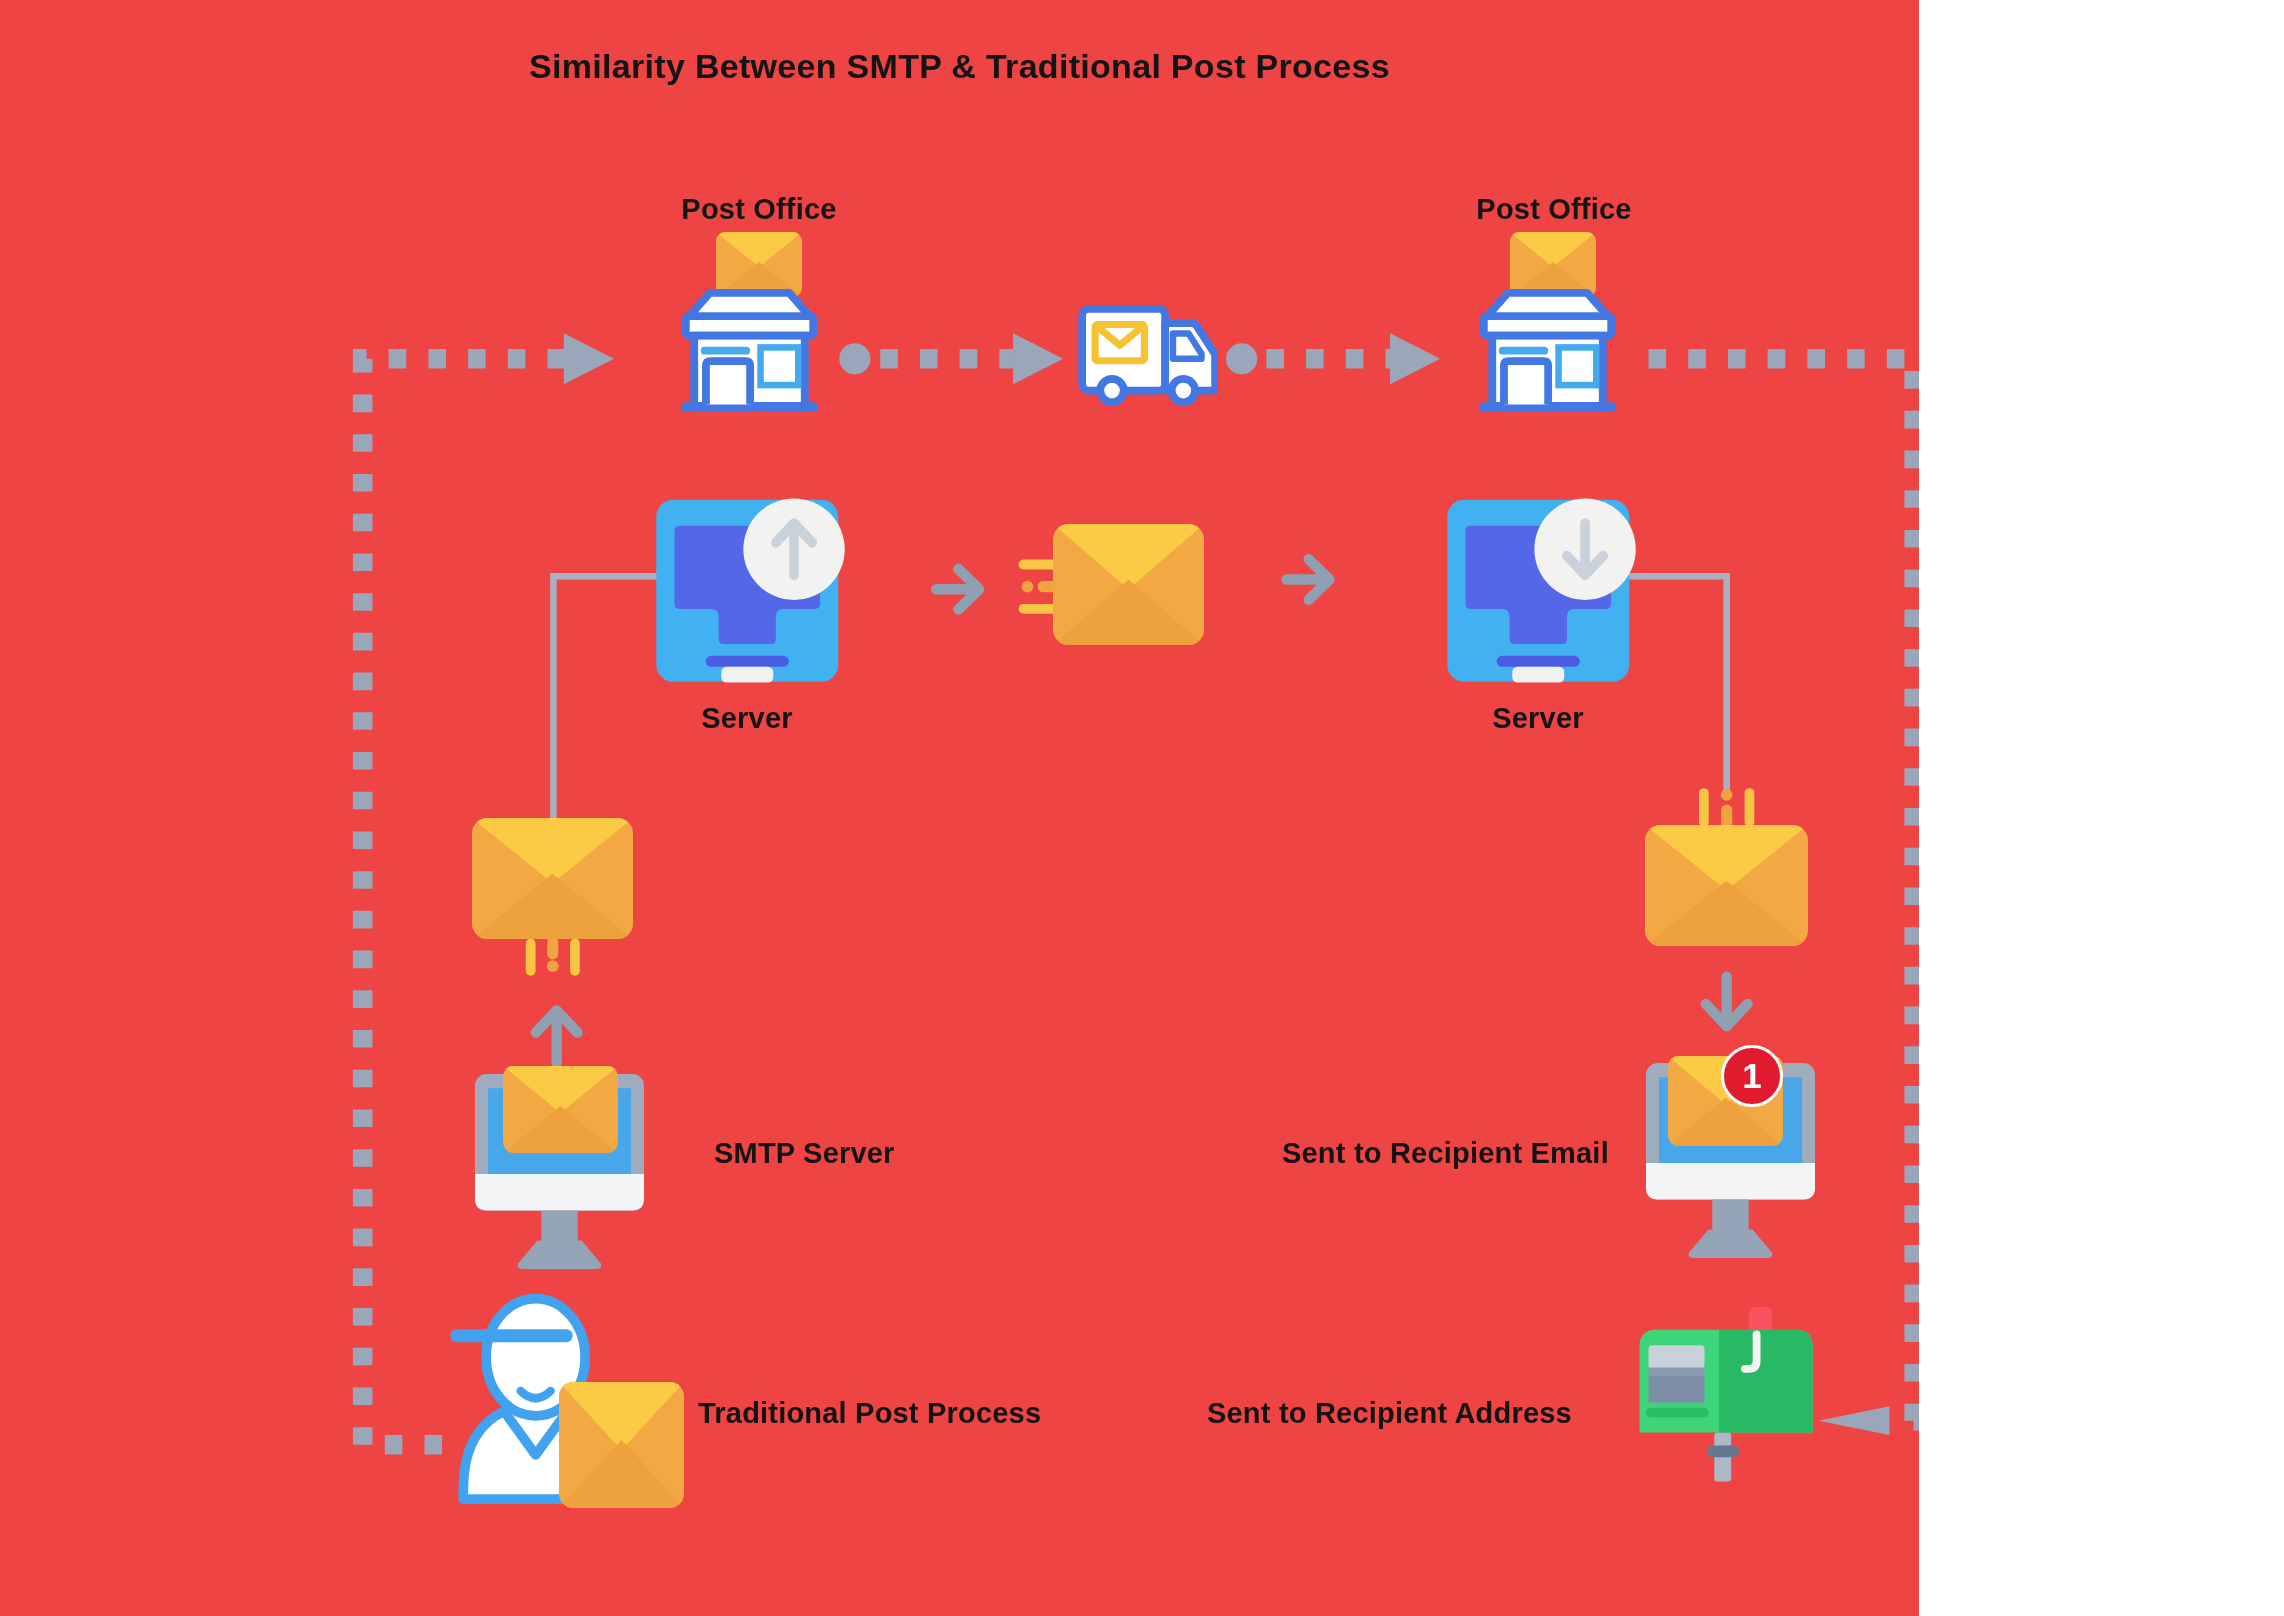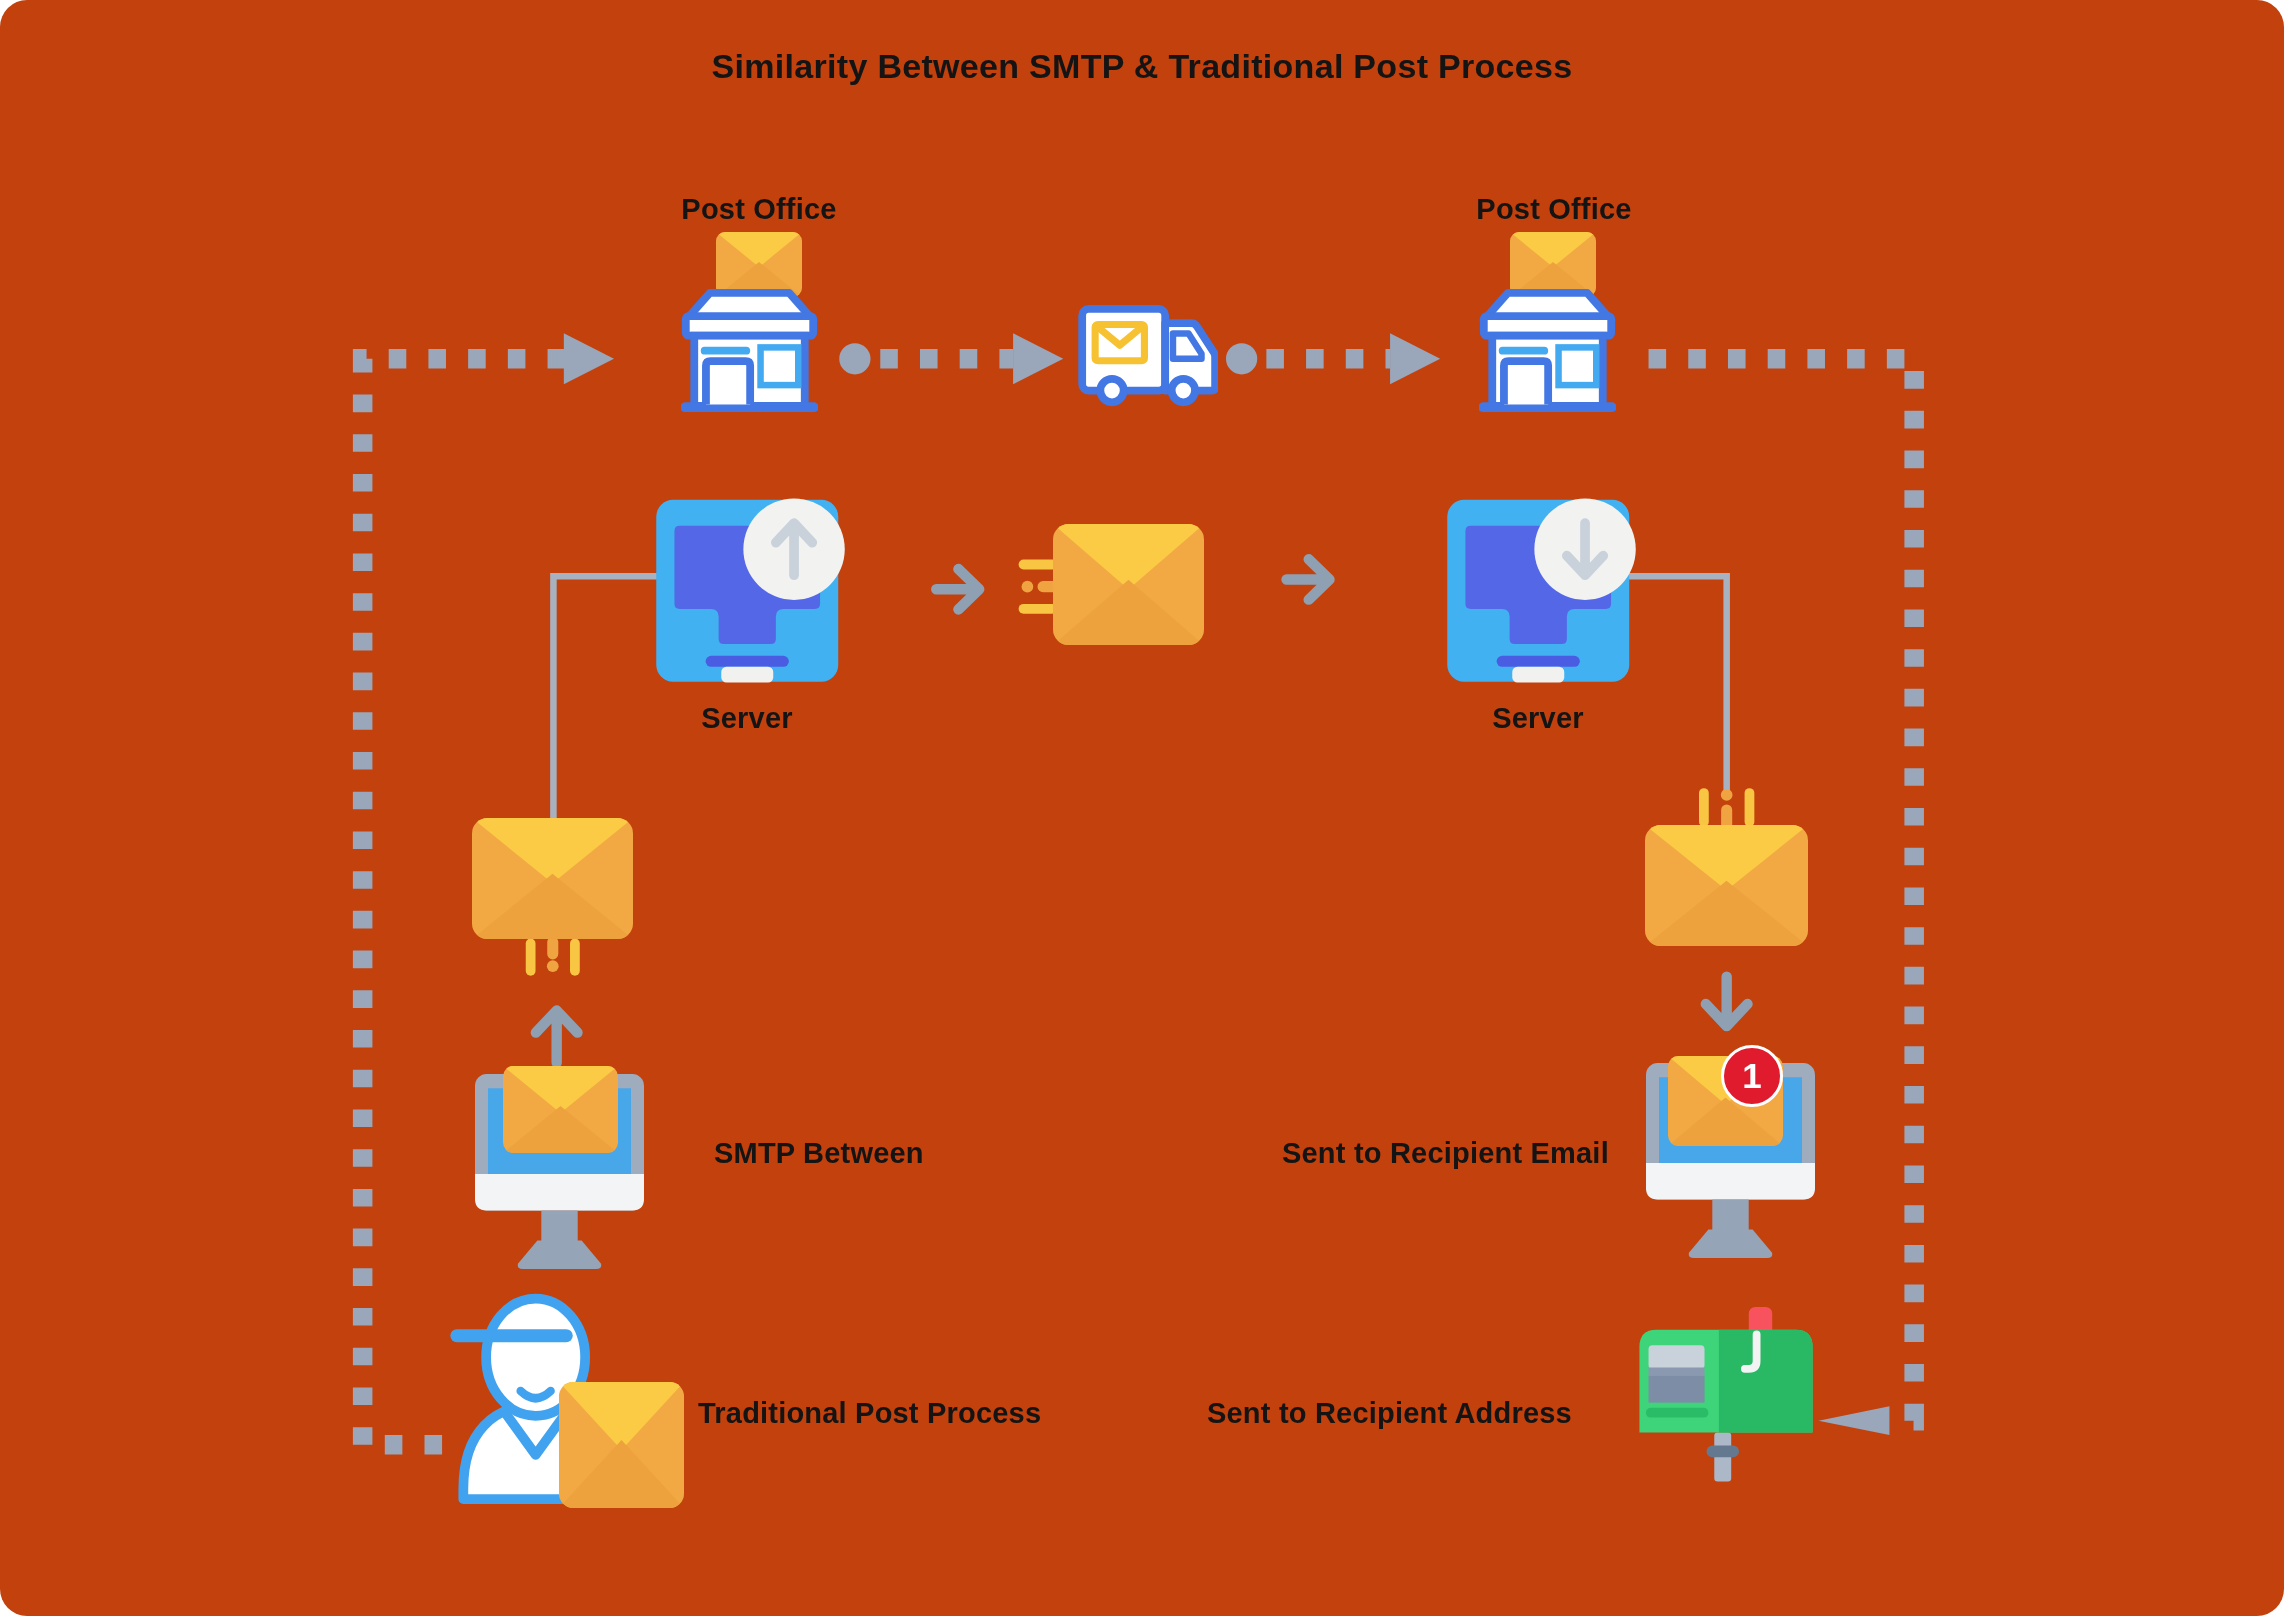--- a/index.html
+++ b/index.html
@@ -1,18 +1,18 @@
 <!DOCTYPE html>
 <html style="font-size:10.4px"><head>
 <meta charset="utf-8">
 <style>
   html,body{margin:0;padding:0;background:#ffffff;}
   #canvas{
-    position:relative;width:2284px;height:1616px;background:#c2410c;
-    font-family:"Liberation Sans",sans-serif;overflow:hidden;border-radius:27px;
+    position:relative;width:1919px;height:1616px;background:#ef4444;
+    font-family:"Liberation Sans",sans-serif;overflow:hidden;
   }
   .abs{position:absolute;}
   #title{
     position:absolute;left:0;right:0;top:47px;text-align:center;
     font-size:34px;font-weight:bold;color:#141414;letter-spacing:0.3px;
   }
   .label{
     position:absolute;font-size:29px;font-weight:bold;color:#141414;
     letter-spacing:0.2px;white-space:nowrap;
   }
@@ -158,21 +158,21 @@
     <rect x="0" y="0" width="260" height="210" rx="18" fill="#9FACBE"></rect>
     <rect x="20" y="22" width="220" height="132" fill="#47A7E9"></rect>
     <path d="M 0 154 H 260 V 192 Q 260 210 242 210 H 18 Q 0 210 0 192 Z" fill="#F2F4F5"></path>
     <rect x="102" y="210" width="56" height="48" fill="#96A4B8"></rect>
     <path d="M 66 292 L 96 256 H 164 L 194 292 Q 196 300 186 300 H 74 Q 64 300 66 292 Z" fill="#96A4B8"></path>
   </svg>
   <div class="env" style="left:503px;top:1066px;width:115px;height:87px;border-radius:10.4px">
       <i class="flap"></i>
       <i class="shade"></i>
     </div>
-  <div class="label" style="left:714px;top:1137px">SMTP Between</div>
+  <div class="label" style="left:714px;top:1137px">SMTP Server</div>
 
   <div class="label" style="left:1282px;top:1137px">Sent to Recipient Email</div>
   <svg class="abs" style="left:1646px;top:1063px" width="169" height="195" viewBox="0 0 260 300">
     <rect x="0" y="0" width="260" height="210" rx="18" fill="#9FACBE"></rect>
     <rect x="20" y="22" width="220" height="132" fill="#47A7E9"></rect>
     <path d="M 0 154 H 260 V 192 Q 260 210 242 210 H 18 Q 0 210 0 192 Z" fill="#F2F4F5"></path>
     <rect x="102" y="210" width="56" height="48" fill="#96A4B8"></rect>
     <path d="M 66 292 L 96 256 H 164 L 194 292 Q 196 300 186 300 H 74 Q 64 300 66 292 Z" fill="#96A4B8"></path>
   </svg>
   <div class="env" style="left:1668px;top:1056px;width:115px;height:90px;border-radius:10.4px">

